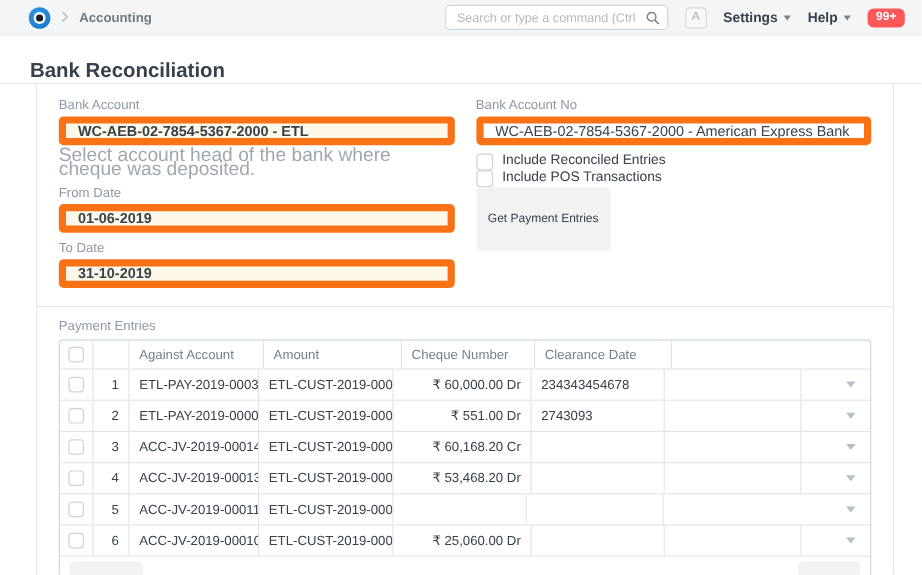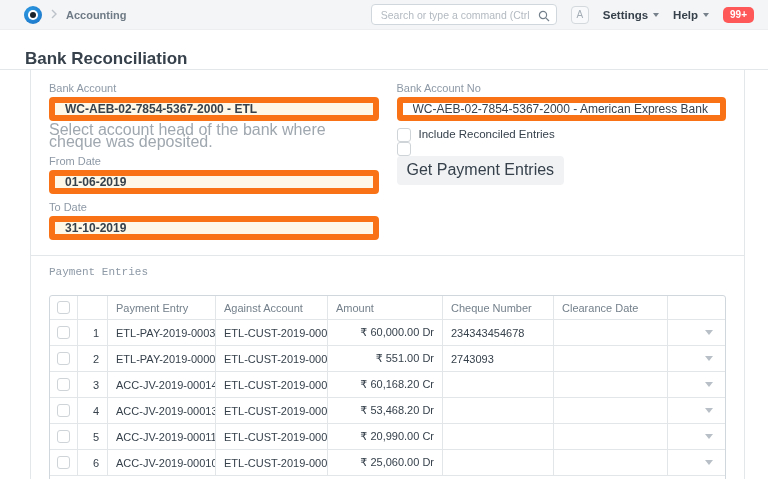--- a/index.html
+++ b/index.html
@@ -48,26 +48,26 @@
   .field { margin-bottom:7px; }
   .f-label { font-size:11px; color:#8d99a6; line-height:13px; margin-bottom:2px; }
   .f-input { width:100%; height:24px; border:6px solid #f97316; border-radius:4px;
              font-size:12px; color:#36414c; padding:0 10px; font-family:inherit; background:#fff; outline:none; }
   .f-input.mandatory { background:#fdf8e7; font-weight:700; }
   .f-help { font-size:16px; color:#9fa7af; line-height:12px; margin-top:3px; }
   .check-row { display:flex; align-items:flex-start; gap:8px; margin:0 0; cursor:pointer; }
   .checkbox { width:14px; height:14px; border:1px solid #cfd4d9; border-radius:3px; background:#fff;
               flex:0 0 auto; display:inline-block; }
   .check-label { font-size:11.5px; color:#36414c; }
-  .btn { background:#f0f2f4; border:none; border-radius:4px; color:#36414c; font-size:16px;
-         padding:4px 10px; font-family:inherit; cursor:pointer; line-height:1.3; }
+  .btn { background:#f0f2f4; border:none; border-radius:4px; color:#36414c; font-size:10px;
+         padding:20px 10px; font-family:inherit; cursor:pointer; line-height:1.3; }
 
   
   .s2 { border-top:1px solid #e4e7ea; padding:10px 18px 18px; }
-  .s-label { font-size:11px; color:#8d99a6; margin-bottom:17px;font-family:Liberation Mono, monospace; }
+  .s-label { font-size:11px; color:#8d99a6; margin-bottom:5px; }
   .grid { border:1px solid #d1d8dd; border-radius:3px; background:#fff; }
   .grid-row { display:flex; align-items:stretch; border-bottom:1px solid #e2e6e9; height:26px; }
   .grid-row.header { height:24px; }
   .grid-row.header .cell { color:#74808b; }
   .cell { font-size:11px; color:#36414c; display:flex; align-items:center;
           padding:0 8px; border-right:1px solid #e2e6e9; overflow:hidden; white-space:nowrap; }
   .c-check { width:28px; justify-content:center; padding:0; }
   .c-check .checkbox { width:13px; height:13px; }
   .c-idx  { width:30px; justify-content:flex-end; padding-right:8px; }
   .c-pe   { width:108px; }
@@ -149,35 +149,35 @@
         <div class="field">
           <div class="f-label">Bank Account No</div>
           <input class="f-input" value="WC-AEB-02-7854-5367-2000 - American Express Bank" style="">
         </div>
         <div class="check-row">
           <span class="checkbox"></span>
           <span class="check-label">Include Reconciled Entries</span>
         </div>
         <div class="check-row">
           <span class="checkbox"></span>
+          <span class="check-label">Include POS Transactions</span>
         </div>
         <button class="btn">Get Payment Entries</button>
       </div>
     </div>
 
     <div class="s2">
       <div class="s-label">Payment Entries</div>
 
       <div class="grid">
         <div class="grid-row header">
           <div class="cell c-check">
             <span class="checkbox"></span>
           </div>
           <div class="cell c-idx"></div>
-          <div class="cell c-pe">Payment Entry</div>
           <div class="cell c-aa">Against Account</div>
           <div class="cell c-amt" style="justify-content:flex-start">Amount</div>
           <div class="cell c-chq">Cheque Number</div>
           <div class="cell c-cd">Clearance Date</div>
           <div class="cell c-exp"></div>
         </div>
 
         <div>
             <div class="grid-row">
     <div class="cell c-check">
@@ -235,21 +235,20 @@
       <span class="caret-sm"></span>
     </div>
   </div>
             <div class="grid-row">
     <div class="cell c-check">
       <span class="checkbox"></span>
     </div>
     <div class="cell c-idx">5</div>
     <div class="cell c-pe">ACC-JV-2019-00011</div>
     <div class="cell c-aa">ETL-CUST-2019-00002, S...</div>
-    <div class="cell c-amt">₹ 20,990.00 Cr</div>
     <div class="cell c-chq"></div>
     <div class="cell c-cd"></div>
     <div class="cell c-exp">
       <span class="caret-sm"></span>
     </div>
   </div>
             <div class="grid-row">
     <div class="cell c-check">
       <span class="checkbox"></span>
     </div>

